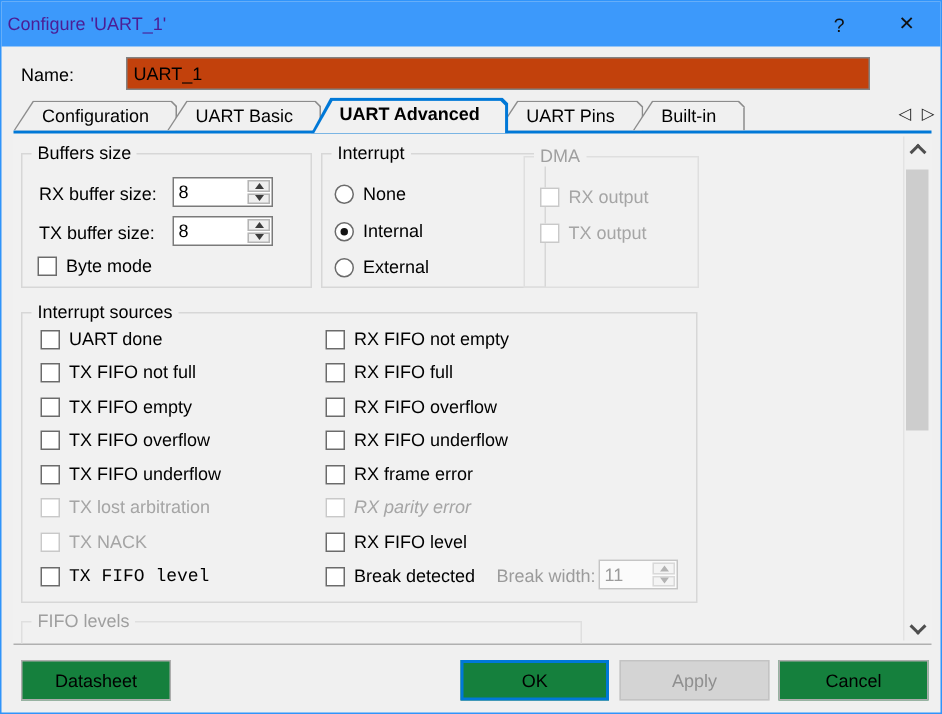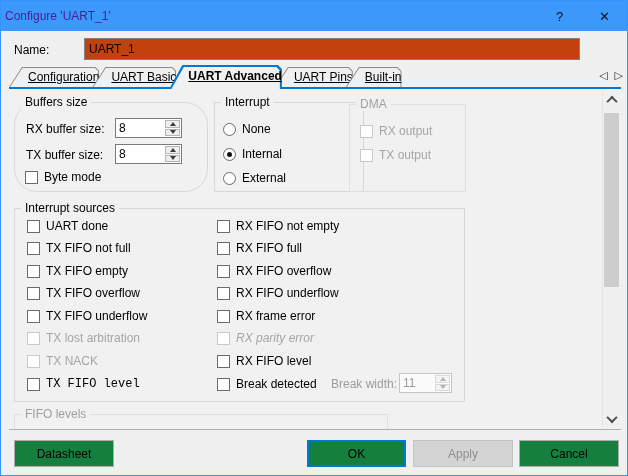--- a/index.html
+++ b/index.html
@@ -18,21 +18,21 @@
               border:1px solid #828282;background:#c2410c;padding:0 4px;font:inherit;color:#000;margin-left:16px;}
 
   
   .tabstrip{position:absolute;left:8px;top:64px;width:612px;height:24px;display:flex;align-items:flex-end;z-index:5;}
   .tab{position:relative;height:20px;margin-bottom:2px;cursor:default;}
   .tab + .tab{margin-left:-7px;}
   .tab .bg{position:absolute;inset:0;background:#8c8c8c;
            clip-path:polygon(0 100%,13px 0,calc(100% - 4px) 0,100% 4px,100% 100%);}
   .tab .fg{position:absolute;left:1px;right:1px;top:1px;bottom:0;background:#f0f0f0;
            clip-path:polygon(0 100%,12.5px 0,calc(100% - 3.5px) 0,100% 3.5px,100% 100%);}
-  .tab .lbl{position:relative;display:block;padding:3px 0 0 19px;white-space:nowrap;text-decoration:underline;}
+  .tab .lbl{position:relative;display:block;padding:3px 19px 0 19px;white-space:nowrap;}
   .tab.selected{height:24px;margin-bottom:0;z-index:6;}
   .tab.selected .bg{background:#0078d7;}
   .tab.selected .fg{left:2px;right:2px;top:2px;background:#f1f1f1;}
   .tab.selected .lbl{font-weight:bold;padding-top:4px;}
   .tabnav{position:absolute;right:4px;top:68px;z-index:6;display:flex;gap:7px;font-size:11px;color:#222;}
 
   
   .pane{position:absolute;left:8px;top:86px;width:612px;height:343px;box-sizing:border-box;
         border-top:2px solid #0078d7;border-bottom:1px solid #b0b0b0;background:#f1f1f1;overflow:hidden;}
 
@@ -127,21 +127,21 @@
       <span class="lbl">Built-in</span>
     </div>
   </div>
   <div class="tabnav">
     <span><span>◁</span></span>
     <span><span>▷</span></span>
   </div>
 
   <div class="pane">
 
-    <div class="group" style="left:5px;top:13px;width:192px;height:88px;border-radius:23px;">
+    <div class="group" style="left:5px;top:13px;width:192px;height:88px;">
       <span class="gtitle">Buffers size</span>
       <span class="lab" style="left:11px;top:19px;">RX buffer size:</span>
       <div class="spin" style="left:100px;top:15px;width:67px;">
         <span class="spin-val">8</span>
         <span class="spin-btns">
           <span class="spin-btn">
               <i class="tri-up"></i>
             </span>
           <span class="spin-btn">
               <i class="tri-down"></i>

